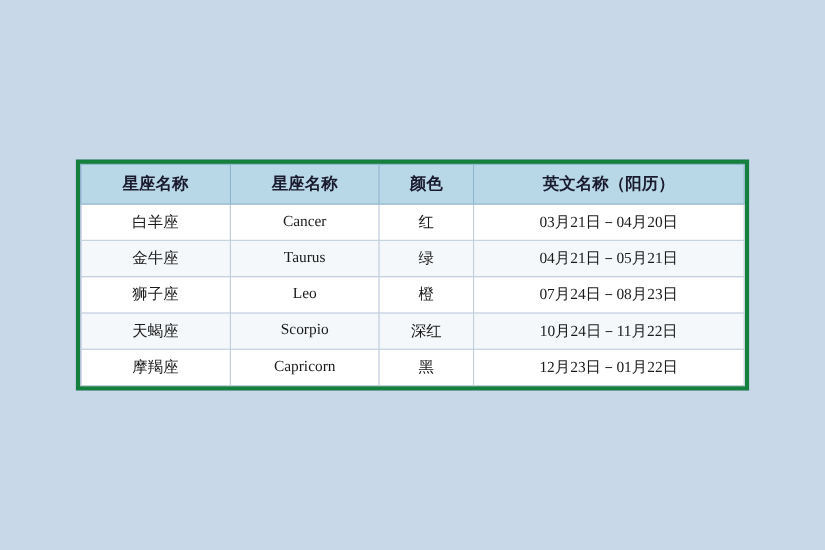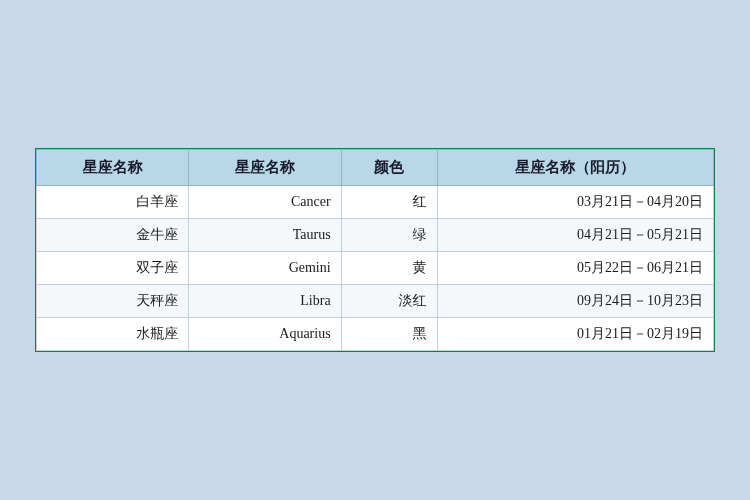--- a/index.html
+++ b/index.html
@@ -13,22 +13,22 @@
       height: 500px;
       background-color: #c8d8e8;
       display: flex;
       align-items: center;
       justify-content: center;
       font-family: "SimSun", "宋体", serif;
     }
 
     .table-container {
       background-color: #c4b5fd;
-      border: 1px solid #15803d;
-      width: 680px;
+      border: 4px solid #15803d;
+      width: 612px;
     }
 
     table {
       width: 100%;
       border-collapse: collapse;
     }
 
     th {
       background-color: #b8d8e8;
       color: #1a1a2e;
@@ -38,66 +38,66 @@
       border: 1px solid #90b8cc;
       text-align: center;
     }
 
     td {
       background-color: #ffffff;
       color: #1a1a1a;
       font-size: 14px;
       padding: 7px 10px;
       border: 1px solid #c0d0da;
-      text-align: right;
+      text-align: center;
     }
 
     tr:nth-child(even) td {
       background-color: #f5f8fa;
     }
   </style>
 </head>
 <body>
 
 <div class="table-container">
   <table>
     <thead>
       <tr>
         <th>星座名称</th>
         <th>星座名称</th>
         <th>颜色</th>
-        <th>星座名称（阳历）</th>
+        <th>英文名称（阳历）</th>
       </tr>
     </thead>
     <tbody id="table-body">
     <tr>
           <td>白羊座</td>
           <td>Cancer</td>
           <td>红</td>
           <td>03月21日－04月20日</td>
         </tr>
         <tr>
           <td>金牛座</td>
           <td>Taurus</td>
           <td>绿</td>
           <td>04月21日－05月21日</td>
         </tr>
         <tr>
-          <td>双子座</td>
-          <td>Gemini</td>
-          <td>黄</td>
-          <td>05月22日－06月21日</td>
+          <td>狮子座</td>
+          <td>Leo</td>
+          <td>橙</td>
+          <td>07月24日－08月23日</td>
         </tr>
         <tr>
-          <td>天秤座</td>
-          <td>Libra</td>
-          <td>淡红</td>
-          <td>09月24日－10月23日</td>
+          <td>天蝎座</td>
+          <td>Scorpio</td>
+          <td>深红</td>
+          <td>10月24日－11月22日</td>
         </tr>
         <tr>
-          <td>水瓶座</td>
-          <td>Aquarius</td>
+          <td>摩羯座</td>
+          <td>Capricorn</td>
           <td>黑</td>
-          <td>01月21日－02月19日</td>
+          <td>12月23日－01月22日</td>
         </tr>
       </tbody>
   </table>
 </div>
 
 </body></html>

